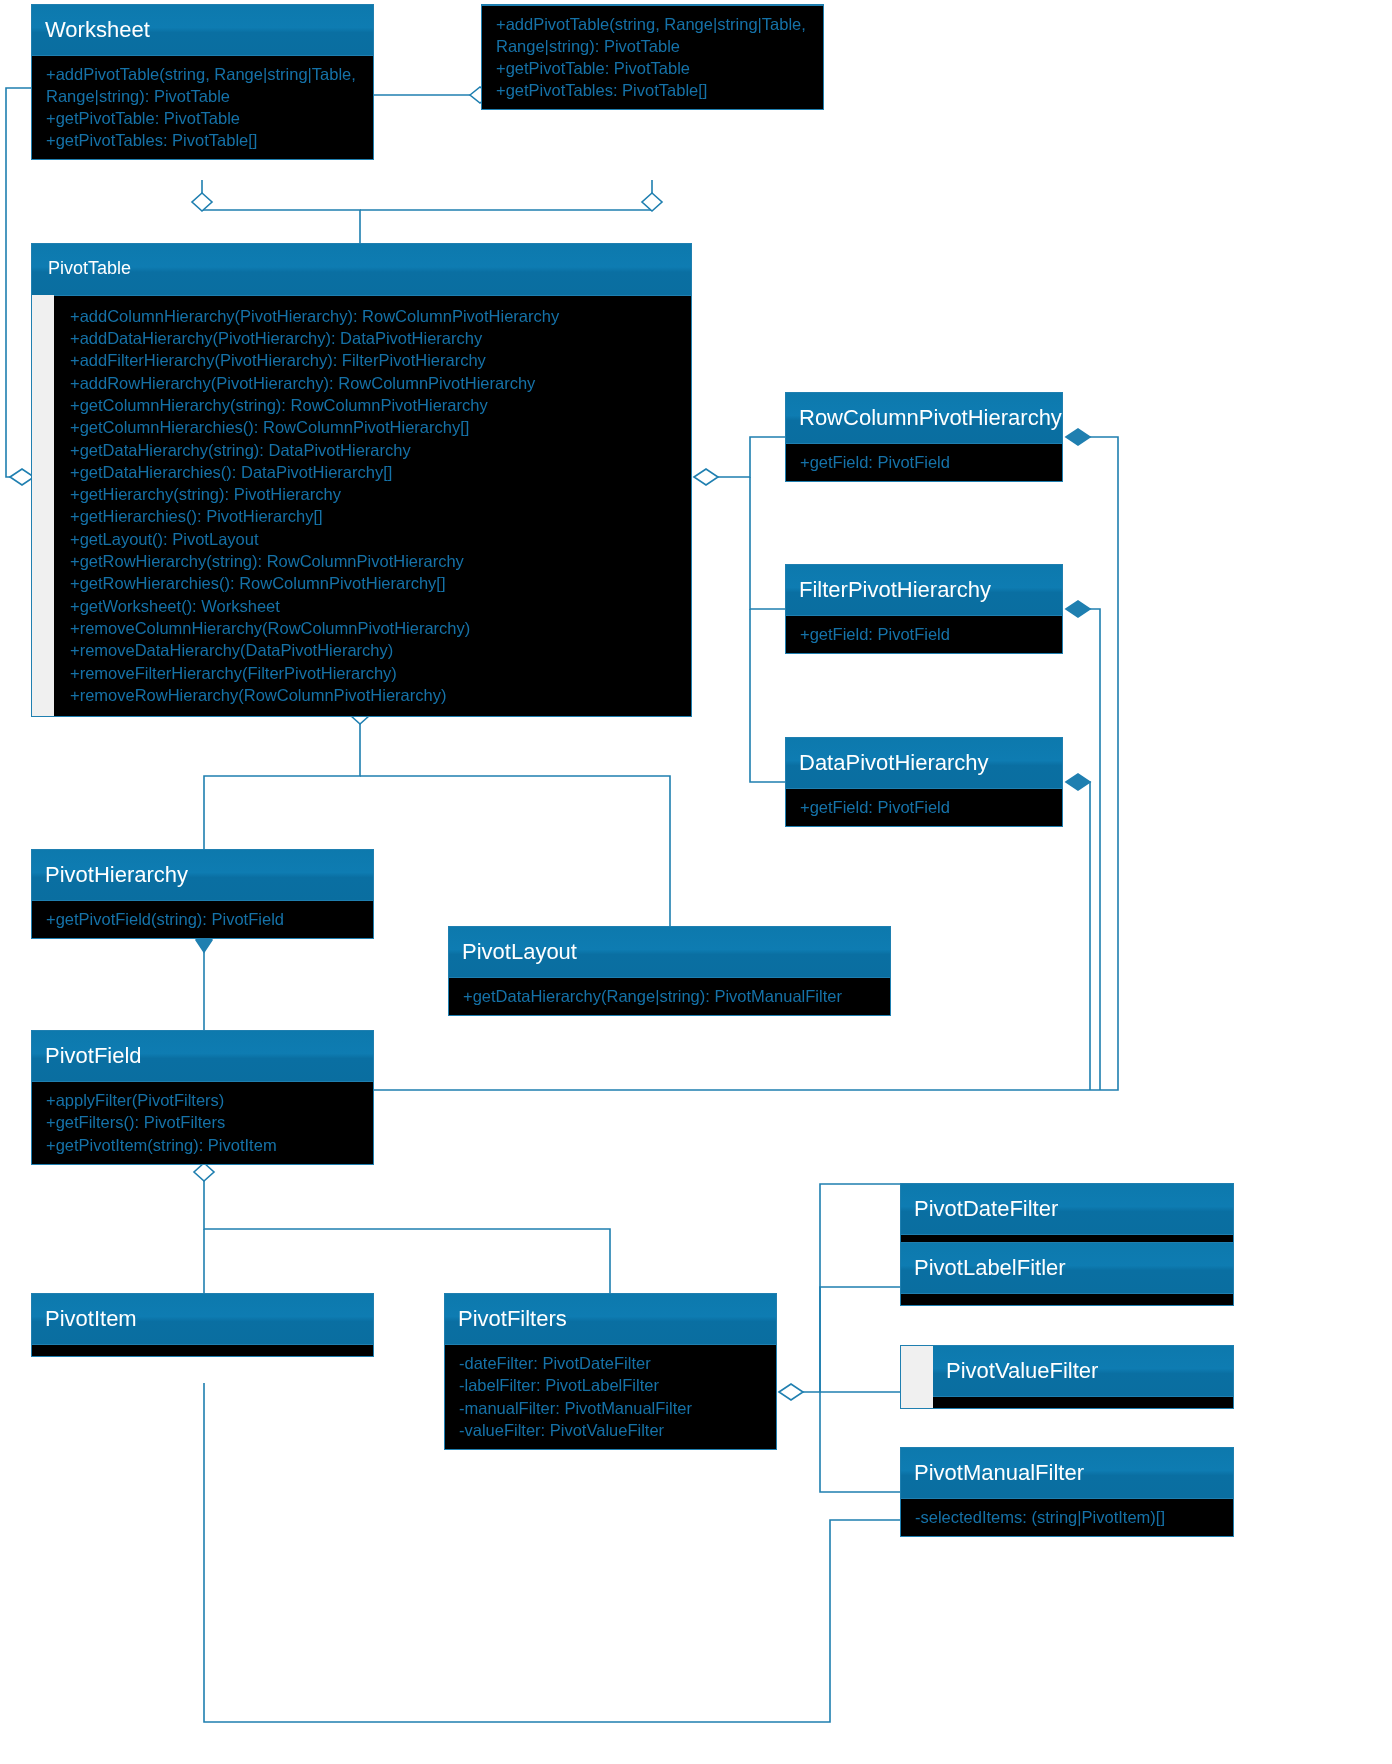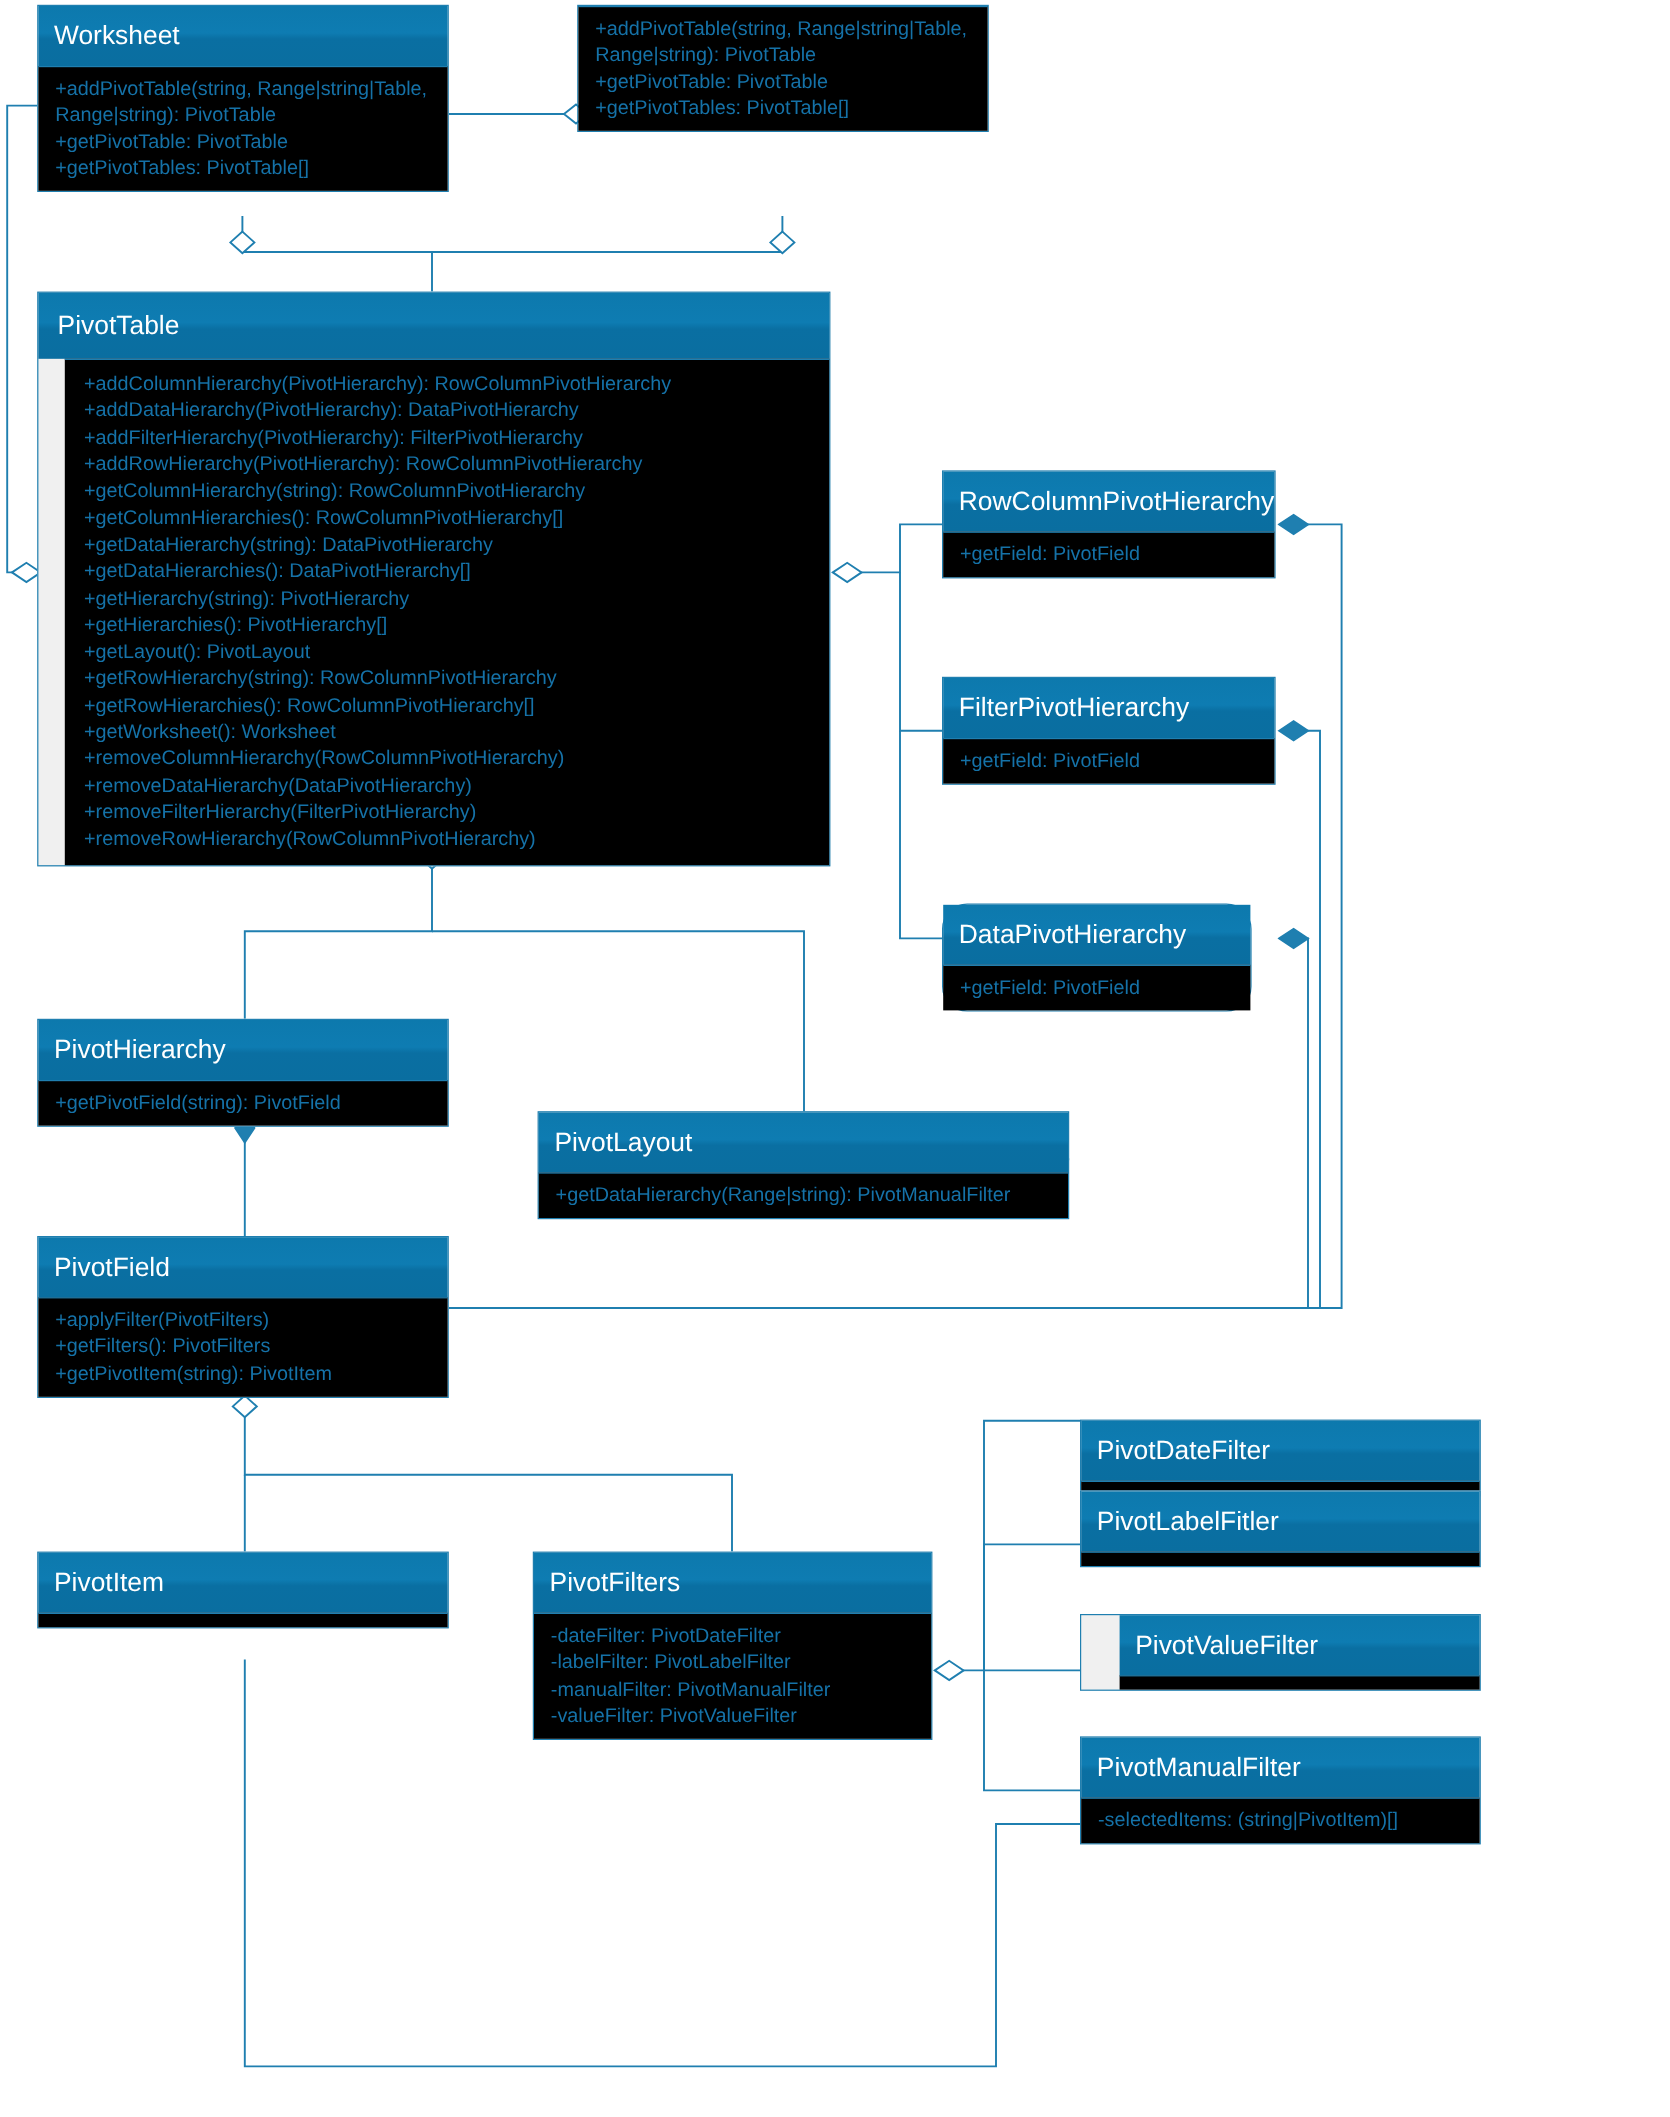--- a/index.html
+++ b/index.html
@@ -58,32 +58,32 @@
   }
   .uml-member.wrap {
     white-space: normal;
   }
   
   #cls-worksheet        { left: 31px;  top: 4px;    width: 343px; }
   #cls-workbook         { left: 481px; top: 4px;    width: 343px; }
   #cls-pivottable       { left: 31px;  top: 243px;  width: 661px; }
   #cls-rowcolhier       { left: 785px; top: 392px;  width: 278px; }
   #cls-filterhier       { left: 785px; top: 564px;  width: 278px; }
-  #cls-datahier         { left: 785px; top: 753px;  width: 258px; border-radius: 21px; }
+  #cls-datahier         { left: 785px; top: 737px;  width: 278px; }
   #cls-pivothierarchy   { left: 31px;  top: 849px;  width: 343px; }
   #cls-pivotlayout      { left: 448px; top: 926px;  width: 443px; }
   #cls-pivotfield       { left: 31px;  top: 1030px; width: 343px; }
   #cls-pivotitem        { left: 31px;  top: 1293px; width: 343px; }
   #cls-pivotfilters     { left: 444px; top: 1293px; width: 333px; }
   #cls-pivotdatefilter  { left: 900px; top: 1139px; width: 334px; margin-top: 44px; }
   #cls-pivotlabelfilter { left: 900px; top: 1242px; width: 334px; }
   #cls-pivotvaluefilter { left: 900px; top: 1345px; width: 334px; padding-left: 32px; }
   #cls-pivotmanualfilter{ left: 900px; top: 1447px; width: 334px; }
 
-  #cls-pivottable .uml-header { font-size: 22px; padding: 15px 12px 16px 16px; }
+  #cls-pivottable .uml-header { font-size: 18px; padding: 15px 12px 16px 16px; }
   #cls-pivottable .uml-body   { padding: 9px 10px 10px 16px; margin-left: 22px; }
   #cls-worksheet .uml-member,
   #cls-workbook  .uml-member  { line-height: 22px; }
 </style>
 </head>
 <body>
 
 <div id="diagram">
 
   <svg id="connectors" viewBox="0 0 1392 1764" width="1392" height="1764" xmlns="http://www.w3.org/2000/svg">

